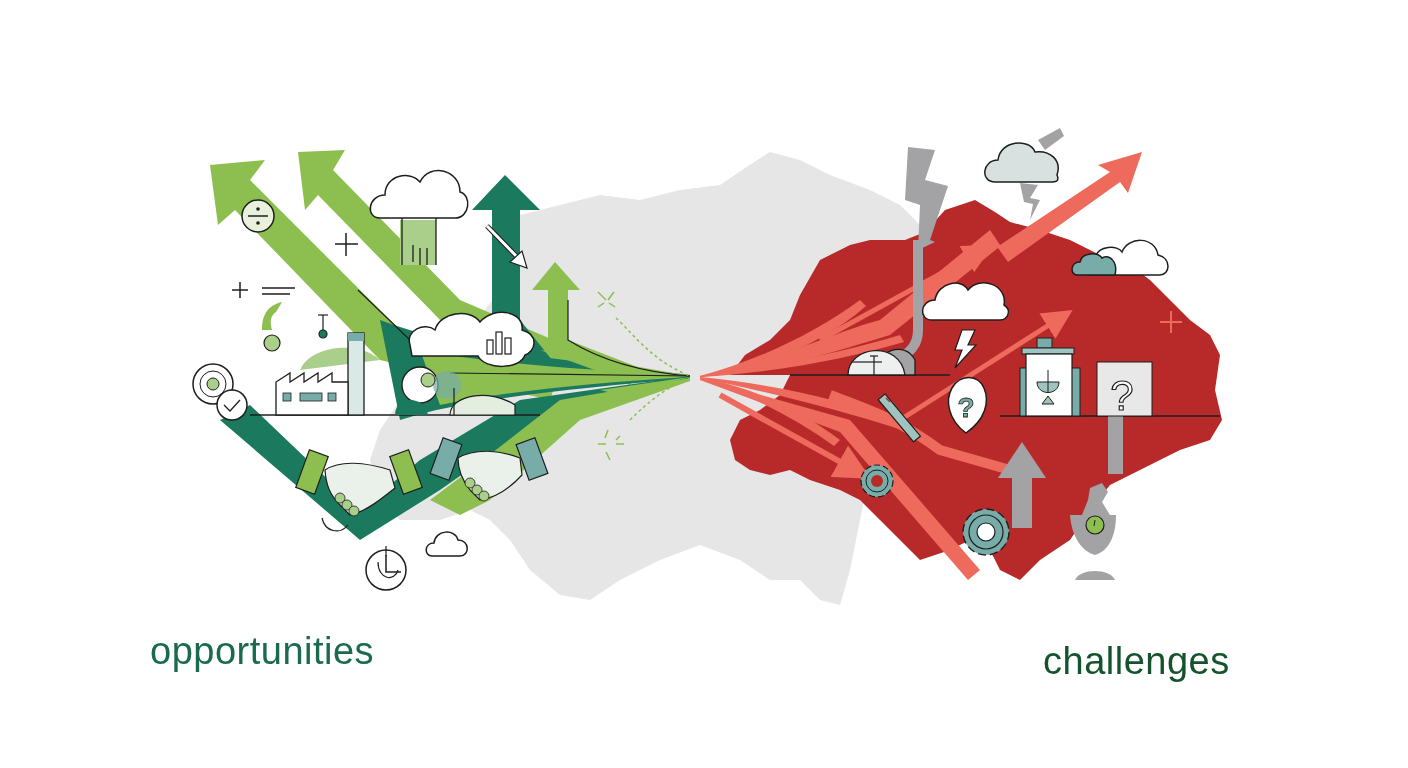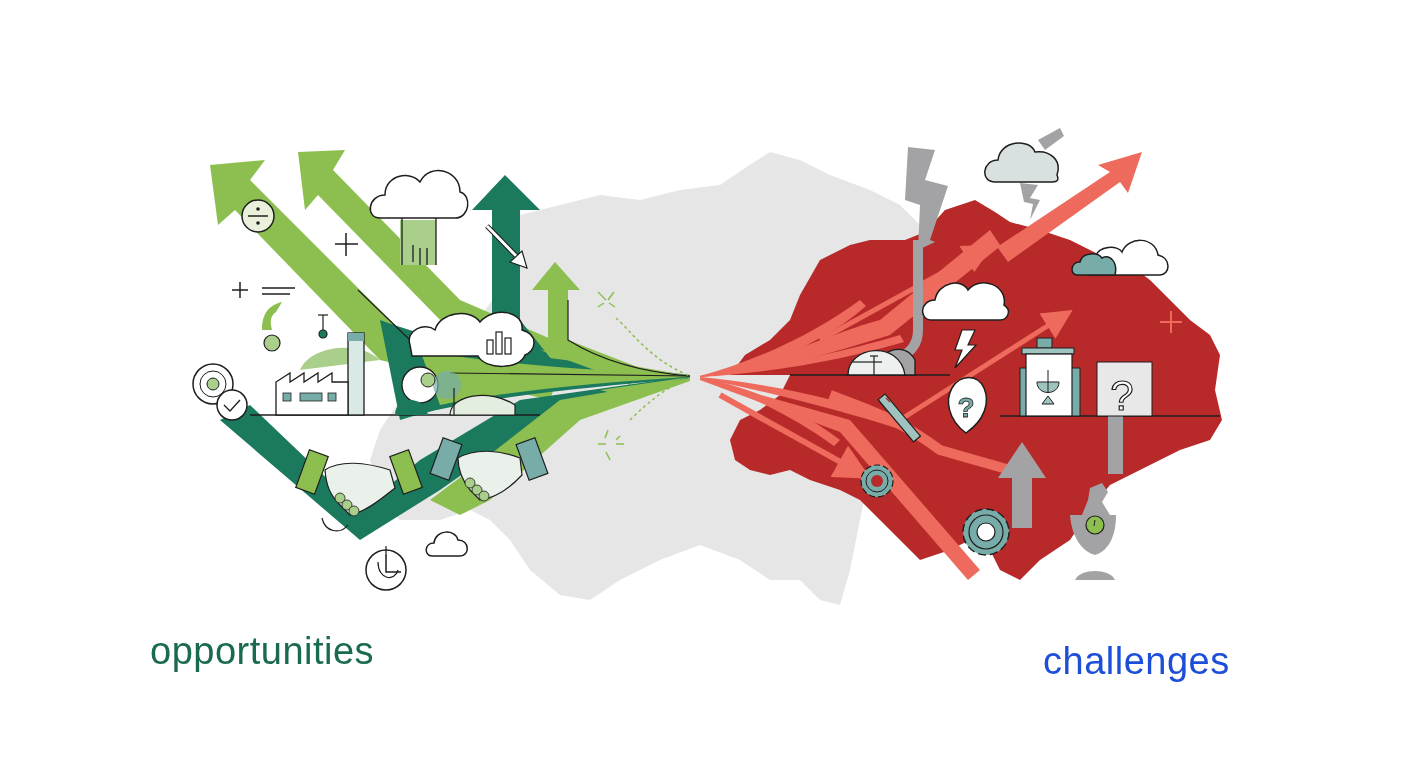--- a/index.html
+++ b/index.html
@@ -267,13 +267,13 @@
     <g>
       <path d="M1090,488 L1102,483 L1108,492 L1102,502 L1110,515 L1116,515 C1116,540 1106,552 1095,555 C1084,552 1072,540 1070,515 L1082,515 L1088,500 Z" fill="#a3a3a5"></path>
       <path d="M1075,580 C1080,568 1110,568 1115,580 Z" fill="#a3a3a5"></path>
       <circle cx="1095" cy="525" r="9" fill="#8cbf4f" stroke="#1e1e1e" stroke-width="1.2"></circle>
       <line x1="1095" y1="520" x2="1094" y2="526" stroke="#1e1e1e" stroke-width="1"></line>
     </g>
   </g>
 </svg>
 
 <div class="label" id="label-opp" style="color:#1a6b4e;">opportunities</div>
-<div class="label" id="label-chal" style="color:#1d4ed8;">challenges</div>
+<div class="label" id="label-chal" style="color:#14532d;">challenges</div>
 
 </body></html>

